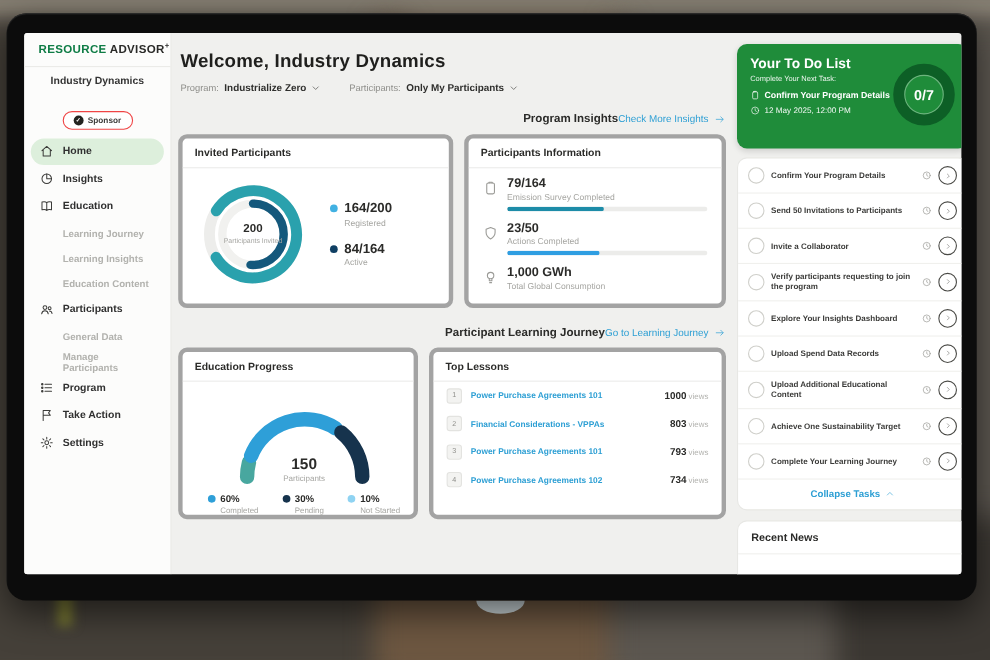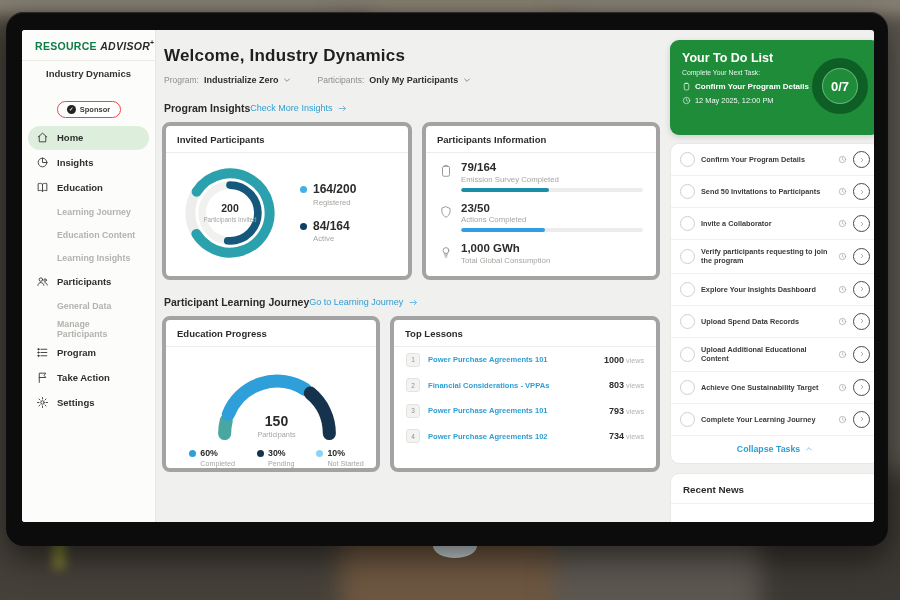--- a/index.html
+++ b/index.html
@@ -18,21 +18,21 @@
   .monitor{position:absolute;left:6px;top:12px;width:882px;height:534px;background:#0c0c0c;
            border-radius:18px;box-shadow:0 12px 32px rgba(0,0,0,.55), inset 0 1px 1px #2e2e2e;}
   .stand{position:absolute;left:433px;top:546px;width:44px;height:12px;background:#c9d3d6;
          border-radius:0 0 22px 22px / 0 0 12px 12px;filter:blur(.6px);}
   .screen{position:absolute;left:16px;top:18px;width:852px;height:492px;background:#f0f0ee;
           border-radius:3px;overflow:hidden;display:flex;font-size:9px;color:#2f2f2f;}
   
   .sidebar{width:134px;min-width:134px;background:#fcfcfb;border-right:1px solid #e6e6e3;
            padding-top:9px;box-sizing:border-box;}
   .logo{padding:0 0 0 13px;font-size:10.5px;font-weight:bold;letter-spacing:.3px;}
-  .logo .lg{color:#0e7c45;} .logo .ld{color:#2b2b29;font-style:italic;} .logo sup{font-size:7px;color:#2b2b29;}
+  .logo .lg{color:#0e7c45;} .logo .ld{color:#2b2b29;} .logo sup{font-size:7px;color:#2b2b29;}
   .side-div{height:1px;background:#ebebe8;margin:8px 0 7px 0;}
   .org{font-size:9.5px;font-weight:bold;text-align:center;color:#333;}
   .sponsor{margin:22px auto 8px auto;width:62px;height:15px;border:1px solid #ef4444;border-radius:9px;
            display:flex;align-items:center;justify-content:center;gap:4px;font-size:7.5px;font-weight:bold;color:#3a3a38;background:#fff;}
   .sp-dot{width:9px;height:9px;border-radius:50%;background:#23231f;color:#fff;font-size:5.5px;
           display:flex;align-items:center;justify-content:center;}
   .nav-item{display:flex;align-items:center;gap:8px;height:24px;margin:1px 6px;padding:0 8px;
             font-size:9.5px;font-weight:bold;color:#2f2f2f;border-radius:13px;cursor:pointer;}
   .nav-item.active{background:#ddefdc;}
   .nav-item .nav-ico{width:13px;height:13px;display:flex;}
@@ -42,21 +42,21 @@
   svg.ic.gray{stroke:#9b9b97;} svg.ic.white{stroke:#fff;} svg.ic.blue{stroke:#2d9fd4;} svg.ic.dark{stroke:#4a4a46;}
   
   .content{flex:1;display:flex;gap:10px;padding:10px 12px 0 6px;box-sizing:border-box;}
   .main-col{flex:1;min-width:0;}
   .page-title{font-size:17px;font-weight:bold;color:#1f1f1d;margin:6px 0 9px 2px;letter-spacing:.2px;}
   .filters{display:flex;gap:26px;margin:0 0 17px 2px;align-items:center;}
   .filter{display:flex;align-items:center;gap:5px;}
   .f-label{font-size:8.5px;color:#8f8f8b;}
   .f-value{font-size:9px;font-weight:bold;color:#2f2f2d;}
   .chev{width:8px;height:8px;display:inline-flex;}
-  .sec-row{display:flex;align-items:center;justify-content:flex-start;margin:0 0 8px 2px;}
+  .sec-row{display:flex;align-items:center;justify-content:flex-end;margin:0 0 8px 2px;}
   .sec-title{font-size:10.5px;font-weight:bold;color:#2b2b29;}
   .sec-link{display:flex;align-items:center;gap:5px;color:#2d9fd4;font-size:9px;font-weight:normal;cursor:pointer;}
   .arrow{width:11px;height:9px;display:inline-flex;}
   .card{background:#fff;border:4px solid #a3a3a3;border-radius:8px;box-sizing:border-box;overflow:hidden;}
   .card-h{padding:8px 11px 7px 11px;border-bottom:1px solid #ececea;font-size:9.5px;font-weight:bold;color:#2b2b29;}
   .row1{display:flex;gap:10px;height:158px;margin-bottom:16px;}
   .row2{display:flex;gap:10px;height:156px;}
   .c-invited{width:250px;min-width:250px;} .c-info{flex:1;}
   .c-edu{width:218px;min-width:218px;} .c-lessons{flex:1;}
   
@@ -171,24 +171,24 @@
               <svg class="ic" viewBox="0 0 24 24">
                 <path d="M12 6c-2-2-5-2-8-1v13c3-1 6-1 8 1 2-2 5-2 8-1V5c-3-1-6-1-8 1zM12 6v13"></path>
               </svg>
             </span>
         <span>Education</span>
       </div>
       <div class="nav-sub">
             <span>Learning Journey</span>
           </div>
       <div class="nav-sub">
+            <span>Learning Insights</span>
+          </div>
+      <div class="nav-sub">
             <span>Education Content</span>
-          </div>
-      <div class="nav-sub">
-            <span>Learning Insights</span>
           </div>
       <div class="nav-item">
         <span class="nav-ico">
               <svg class="ic" viewBox="0 0 24 24">
                 <circle cx="9" cy="8.5" r="3.2"></circle>
                 <path d="M3.5 19c.5-3.5 3-5 5.5-5s5 1.5 5.5 5"></path>
                 <circle cx="16.8" cy="9.5" r="2.4"></circle>
                 <path d="M16.5 14.2c2.3.1 4 1.7 4.3 4.3"></path>
               </svg>
             </span>

